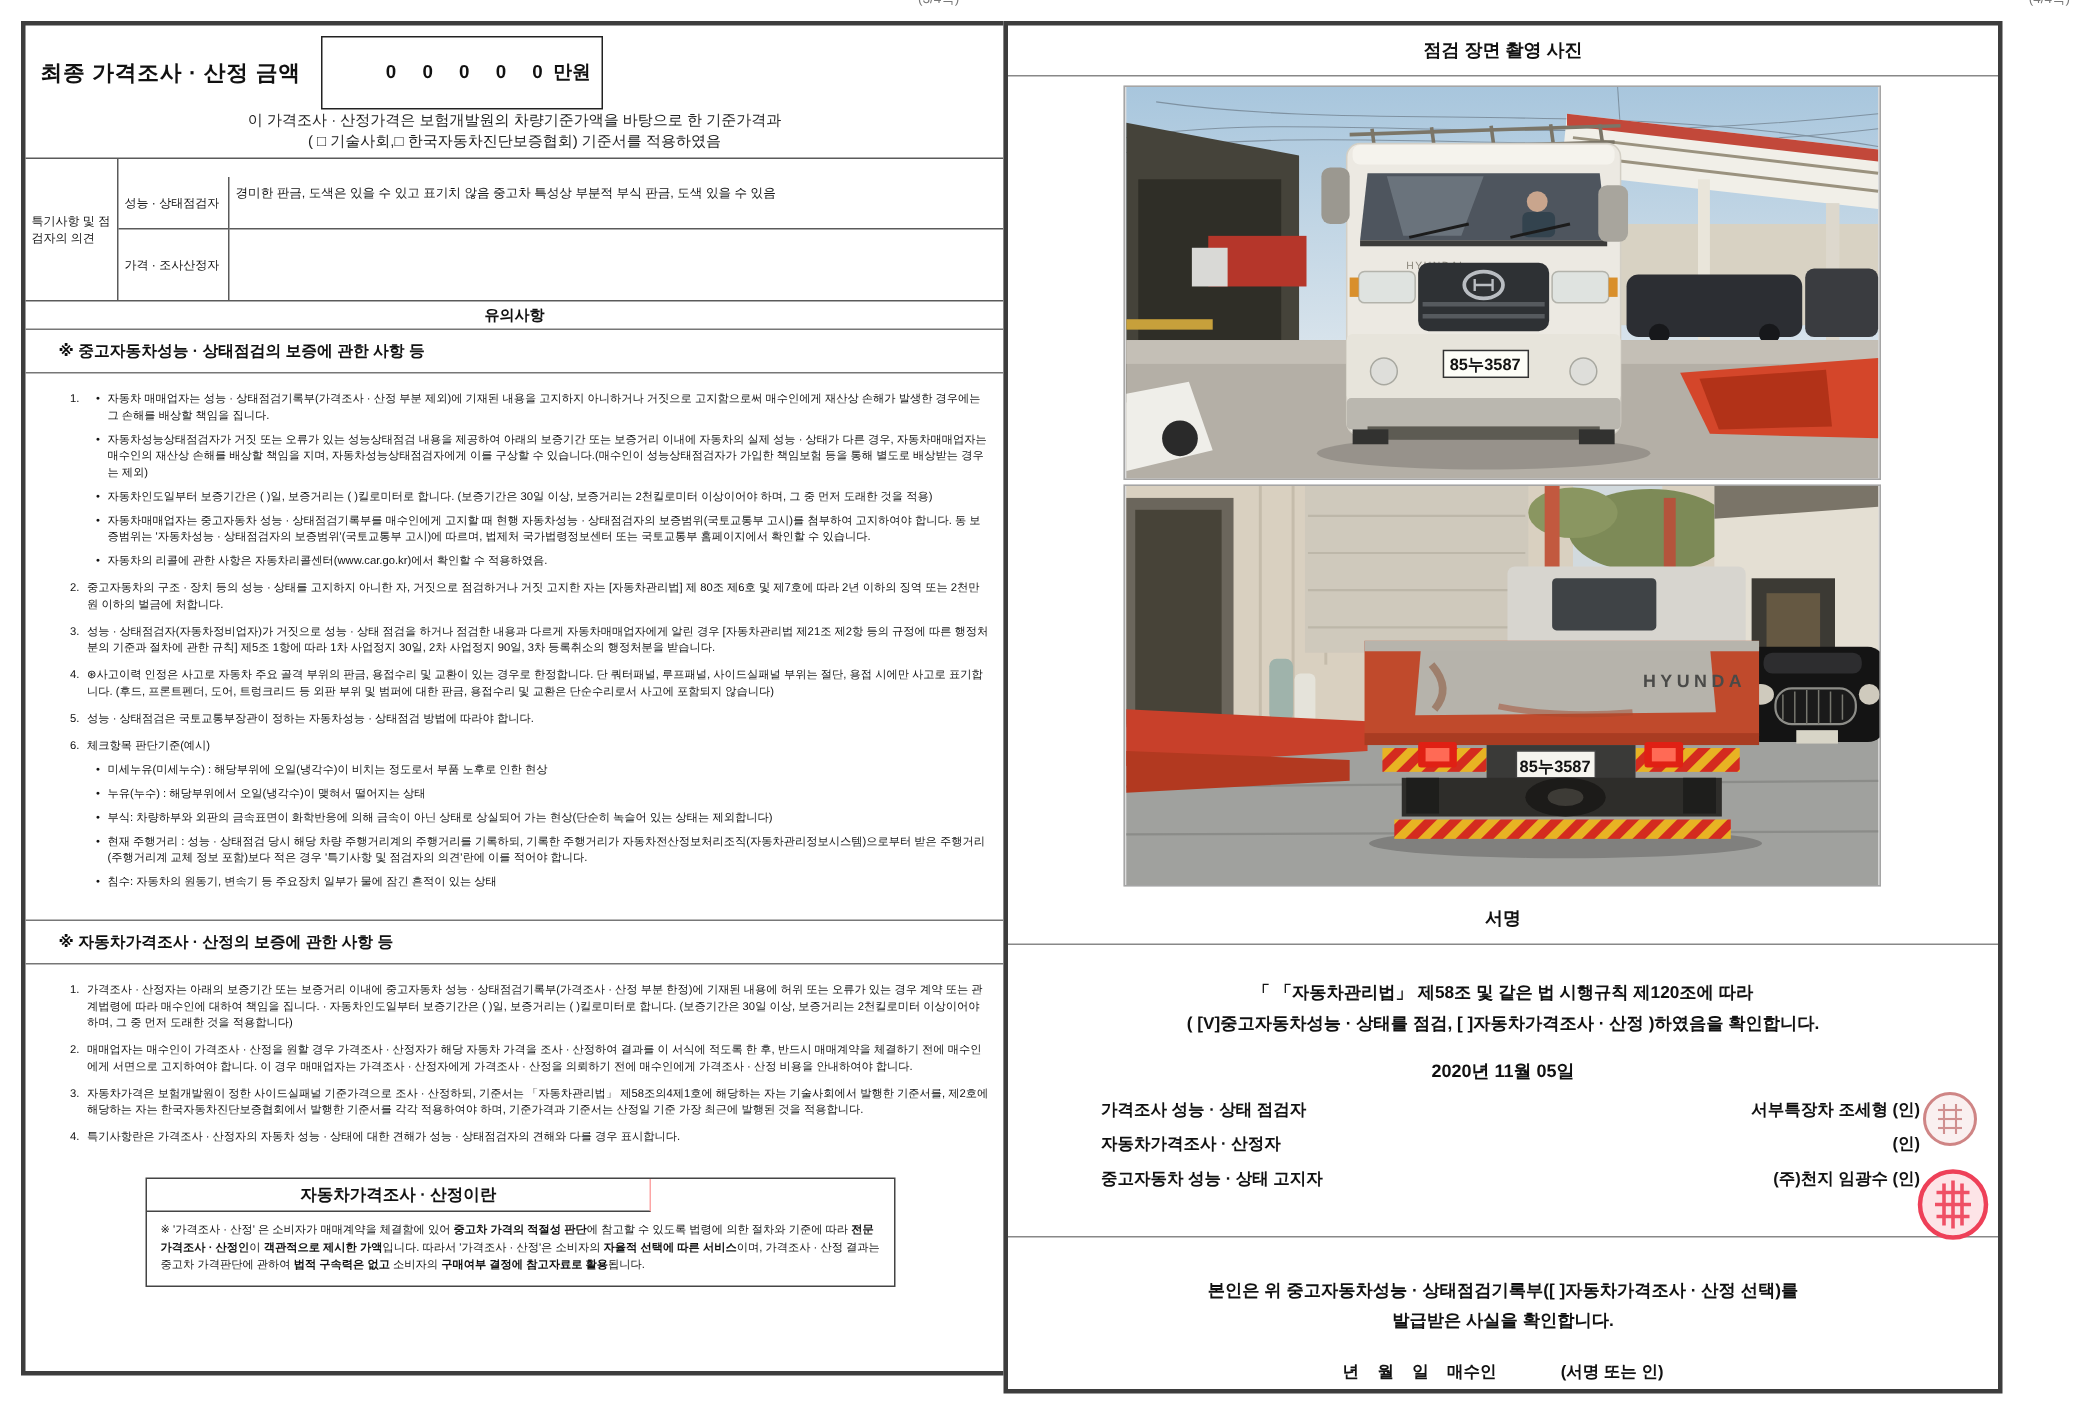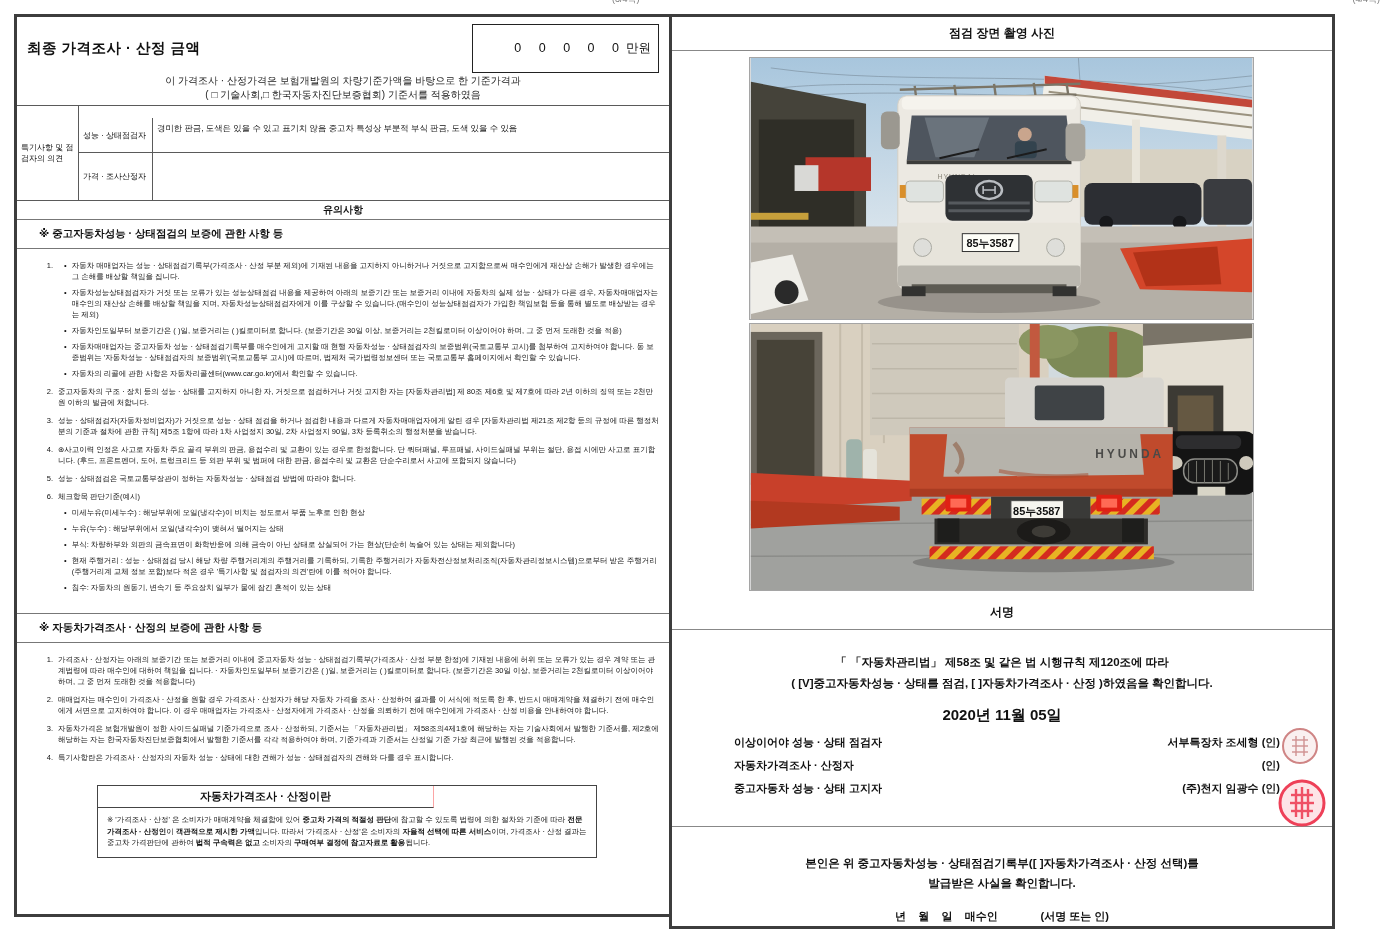--- a/index.html
+++ b/index.html
@@ -13,23 +13,23 @@
   .corner-label{position:absolute;top:-7px;font-size:9px;color:#777;}
   .corner-label.l{left:612px;}
   .corner-label.r{right:6px;}
 
   .page{position:absolute;top:14px;background:#fff;border:3px solid #3d3d3d;}
   .left-page{left:14px;width:658px;height:903px;}
   .right-page{left:669px;width:666px;height:915px;}
 
   
   .price-header{padding:7px 10px 5px;border-bottom:1px solid #5a5a5a;}
-  .ph-row{display:flex;justify-content:space-between;align-items:center;}
+  .ph-row{display:flex;justify-content:flex-start;align-items:center;gap:14px;}
   .ph-row h1{margin:0;font-size:14.5px;letter-spacing:.5px;}
-  .amount-box{border:1.5px solid #222;padding:1px 7px;font-size:12.5px;font-weight:normal;white-space:pre;}
+  .amount-box{border:1.5px solid #222;padding:1px 7px;font-size:12.5px;font-weight:bold;white-space:pre;}
   .amount-box .digits{letter-spacing:7px;}
   .ph-desc{text-align:center;font-size:10px;line-height:11.5px;color:#222;margin-top:2px;white-space:pre;}
 
   .opinion-table{display:grid;grid-template-columns:62px 74px 1fr;grid-template-rows:47px 47px;
     border-bottom:1px solid #5a5a5a;font-size:8px;}
   .opinion-table>div{border-right:1px solid #5a5a5a;padding:3px 4px;display:flex;align-items:center;}
   .ot-rowlabel{grid-row:1 / span 2;line-height:11px;}
   .ot-content{border-right:none !important;align-items:flex-start !important;font-size:8.4px;line-height:12px;padding-top:4px !important;}
   .ot-label.r1,.ot-content.r1{border-bottom:1px solid #5a5a5a;margin-top:12px;}
   .ot-label{line-height:11px;}
@@ -53,21 +53,21 @@
     text-align:center;font-weight:bold;font-size:11px;padding:3px 0;}
   .bb-text{margin:0;padding:6px 9px 8px;font-size:7.5px;line-height:11.5px;}
 
   
   .photo-band,.sign-band{height:34px;font-size:12px;border-bottom:1px solid #888;}
   .photos{width:507px;margin:6px auto 5px;}
   .photo{display:block;border:1px solid #a5a5a5;margin-bottom:3px;background:#ddd;}
 
   .sig-block{position:relative;text-align:center;padding-top:22px;}
   .law{font-weight:bold;font-size:11.5px;line-height:21px;}
-  .sig-date{font-weight:bold;font-size:15px;margin-top:12px;}
+  .sig-date{font-weight:bold;font-size:12px;margin-top:12px;}
   .signer-rows{margin:6px 52px 0 62px;text-align:left;}
   .srow{display:flex;justify-content:space-between;font-size:11px;font-weight:bold;line-height:23px;}
   .stamp{position:absolute;}
   .stamp1{right:12px;top:96px;}
   .stamp2{right:5px;top:148px;}
 
   .divider{border-top:1px solid #888;margin-top:26px;}
   .buyer-block{text-align:center;padding-top:26px;}
   .buyer-block .bold{font-weight:bold;font-size:11.5px;line-height:20px;}
   .sign-line{font-size:11px;font-weight:bold;margin-top:16px;white-space:pre;}
@@ -105,21 +105,21 @@
     <div class="sec-title">※ 중고자동차성능 · 상태점검의 보증에 관한 사항 등</div>
 
     <div class="list">
       <div class="item">
         <span class="num">1.</span>
         <div class="body">
           <div class="bullet">자동차 매매업자는 성능 · 상태점검기록부(가격조사 · 산정 부분 제외)에 기재된 내용을 고지하지 아니하거나 거짓으로 고지함으로써 매수인에게 재산상 손해가 발생한 경우에는 그 손해를 배상할 책임을 집니다.</div>
           <div class="bullet">자동차성능상태점검자가 거짓 또는 오류가 있는 성능상태점검 내용을 제공하여 아래의 보증기간 또는 보증거리 이내에 자동차의 실제 성능 · 상태가 다른 경우, 자동차매매업자는 매수인의 재산상 손해를 배상할 책임을 지며, 자동차성능상태점검자에게 이를 구상할 수 있습니다.(매수인이 성능상태점검자가 가입한 책임보험 등을 통해 별도로 배상받는 경우는 제외)</div>
           <div class="bullet">자동차인도일부터 보증기간은 (      )일, 보증거리는 (      )킬로미터로 합니다. (보증기간은 30일 이상, 보증거리는 2천킬로미터 이상이어야 하며, 그 중 먼저 도래한 것을 적용)</div>
           <div class="bullet">자동차매매업자는 중고자동차 성능 · 상태점검기록부를 매수인에게 고지할 때 현행 자동차성능 · 상태점검자의 보증범위(국토교통부 고시)를 첨부하여 고지하여야 합니다. 동 보증범위는 '자동차성능 · 상태점검자의 보증범위'(국토교통부 고시)에 따르며, 법제처 국가법령정보센터 또는 국토교통부 홈페이지에서 확인할 수 있습니다.</div>
-          <div class="bullet">자동차의 리콜에 관한 사항은 자동차리콜센터(www.car.go.kr)에서 확인할 수 있습니다.</div>
+          <div class="bullet">자동차의 리콜에 관한 사항은 자동차리콜센터(www.car.go.kr)에서 확인할 수 적용하였음.</div>
         </div>
       </div>
       <div class="item">
         <span class="num">2.</span>
         <div class="body">중고자동차의 구조 · 장치 등의 성능 · 상태를 고지하지 아니한 자, 거짓으로 점검하거나 거짓 고지한 자는 [자동차관리법] 제 80조 제6호 및 제7호에 따라 2년 이하의 징역 또는 2천만원 이하의 벌금에 처합니다.</div>
       </div>
       <div class="item">
         <span class="num">3.</span>
         <div class="body">성능 · 상태점검자(자동차정비업자)가 거짓으로 성능 · 상태 점검을 하거나 점검한 내용과 다르게 자동차매매업자에게 알린 경우 [자동차관리법 제21조 제2항 등의 규정에 따른 행정처분의 기준과 절차에 관한 규칙] 제5조 1항에 따라 1차 사업정지 30일, 2차 사업정지 90일, 3차 등록취소의 행정처분을 받습니다.</div>
       </div>
@@ -360,21 +360,21 @@
 
     <div class="band sign-band">서명</div>
 
     <div class="sig-block">
       <div class="law">「 「자동차관리법」 제58조 및 같은 법 시행규칙 제120조에 따라</div>
       <div class="law">( [V]중고자동차성능 · 상태를 점검, [  ]자동차가격조사 ·  산정 )하였음을 확인합니다.</div>
       <div class="sig-date">2020년 11월 05일</div>
 
       <div class="signer-rows">
         <div class="srow">
-          <span>이상이어야 성능 · 상태 점검자</span>
+          <span>가격조사 성능 · 상태 점검자</span>
           <span><span>서부특장차 조세형</span> <span>(인)</span></span>
         </div>
         <div class="srow">
           <span>자동차가격조사 ·  산정자</span>
           <span><span></span> <span>(인)</span></span>
         </div>
         <div class="srow">
           <span>중고자동차 성능 · 상태 고지자</span>
           <span><span>(주)천지 임광수</span> <span>(인)</span></span>
         </div>

